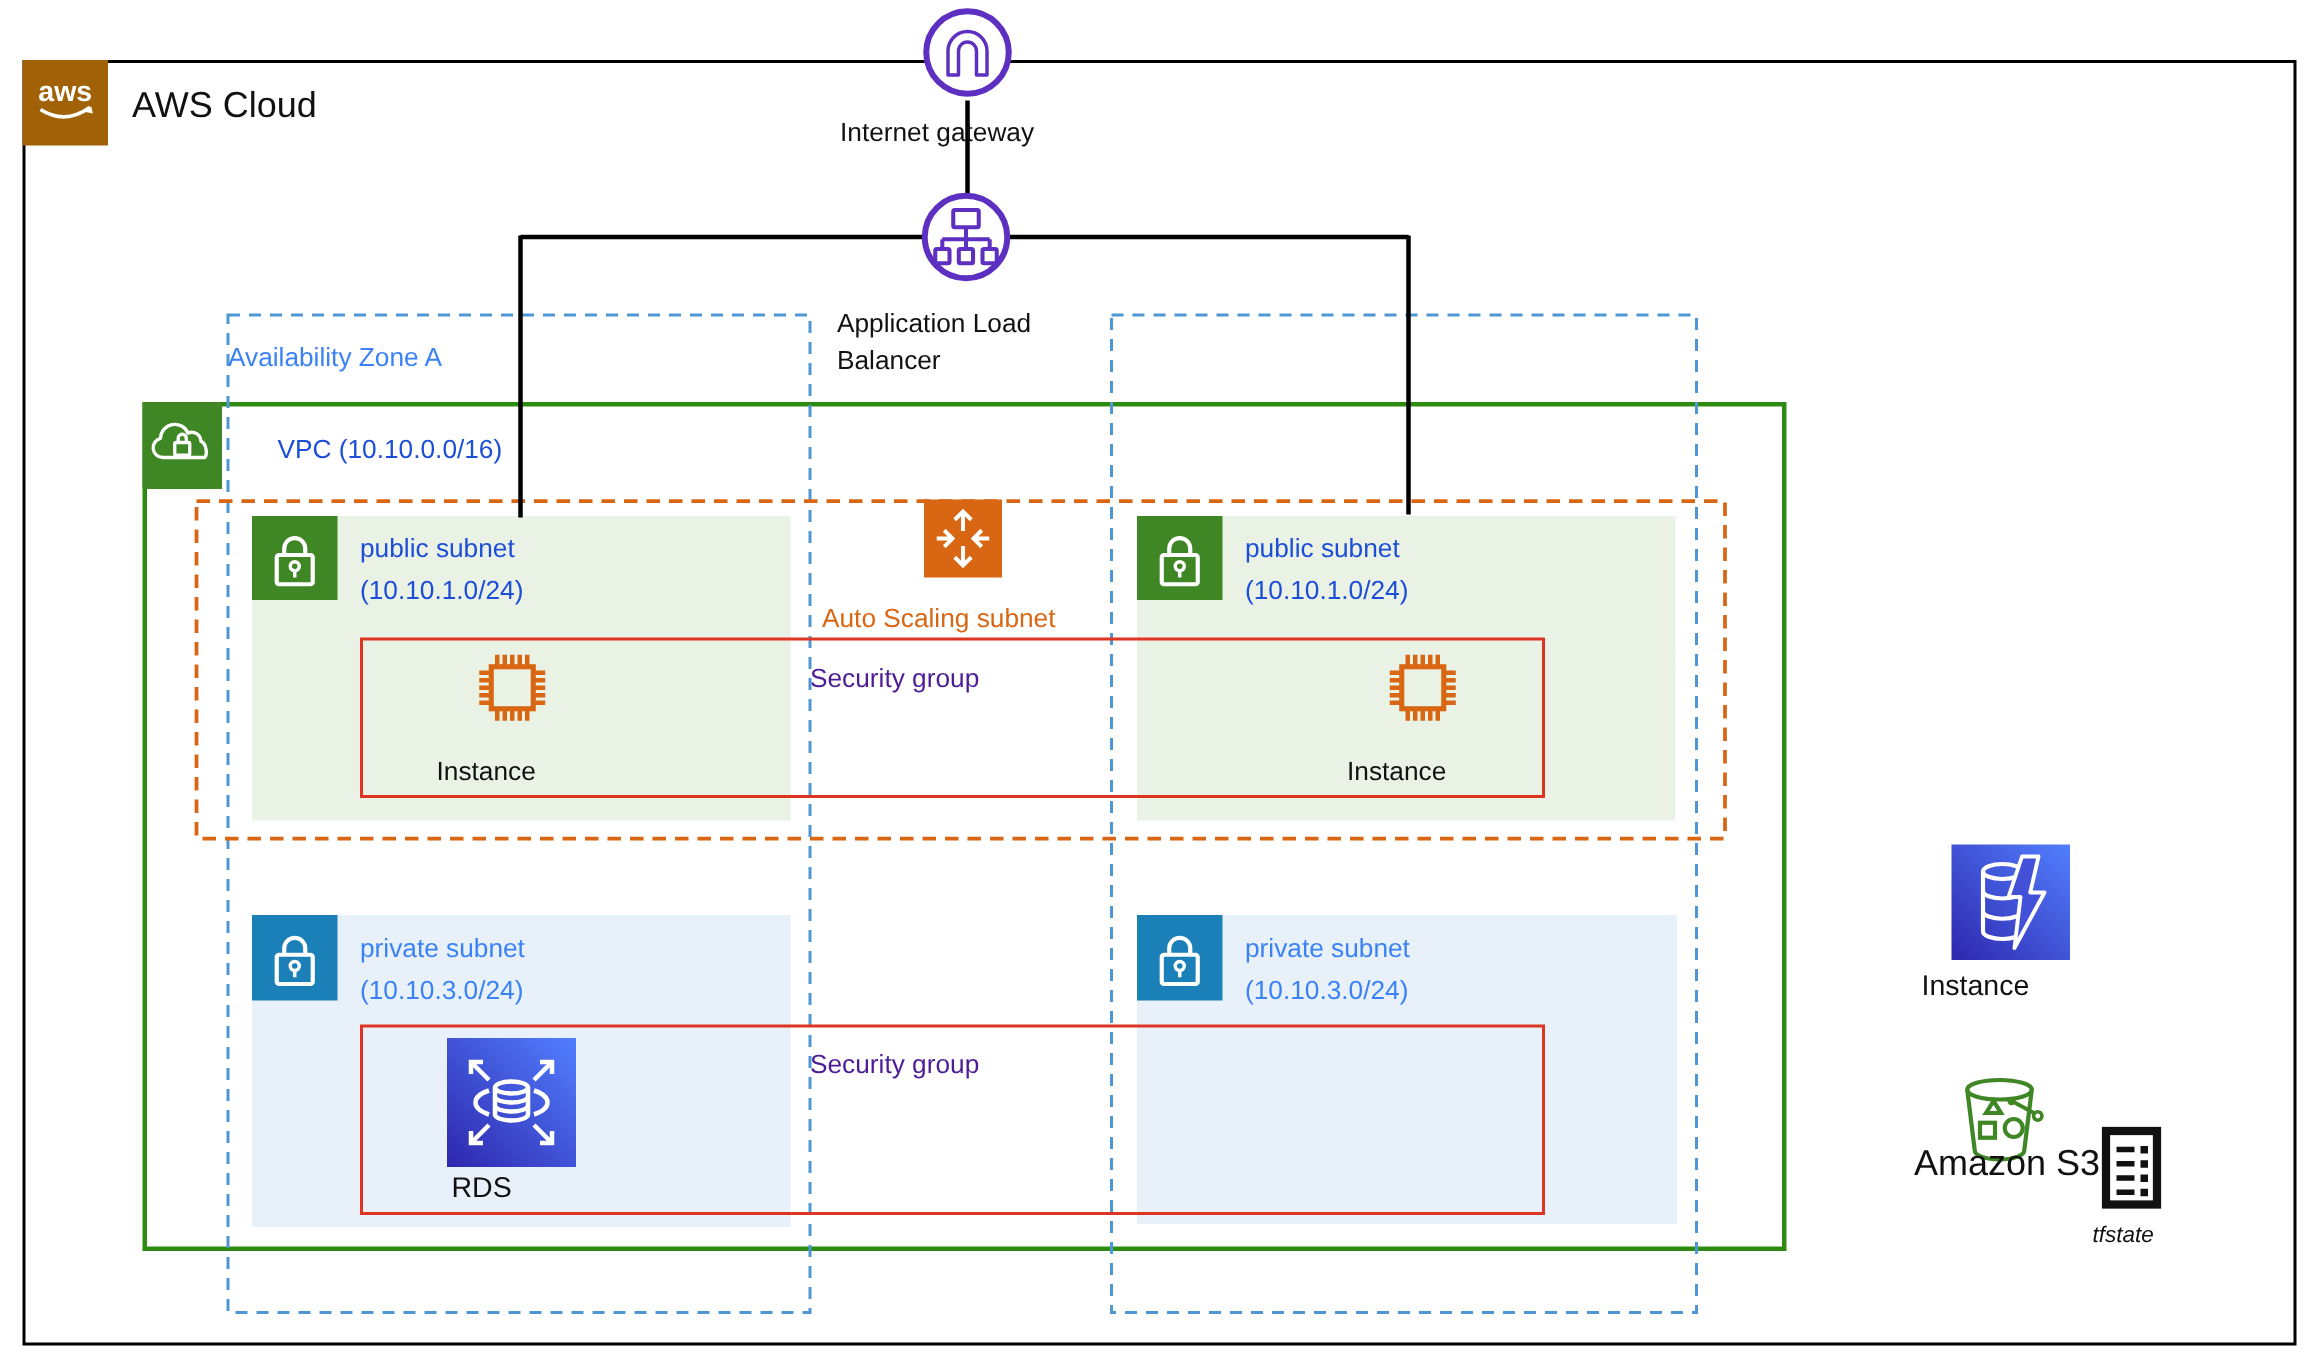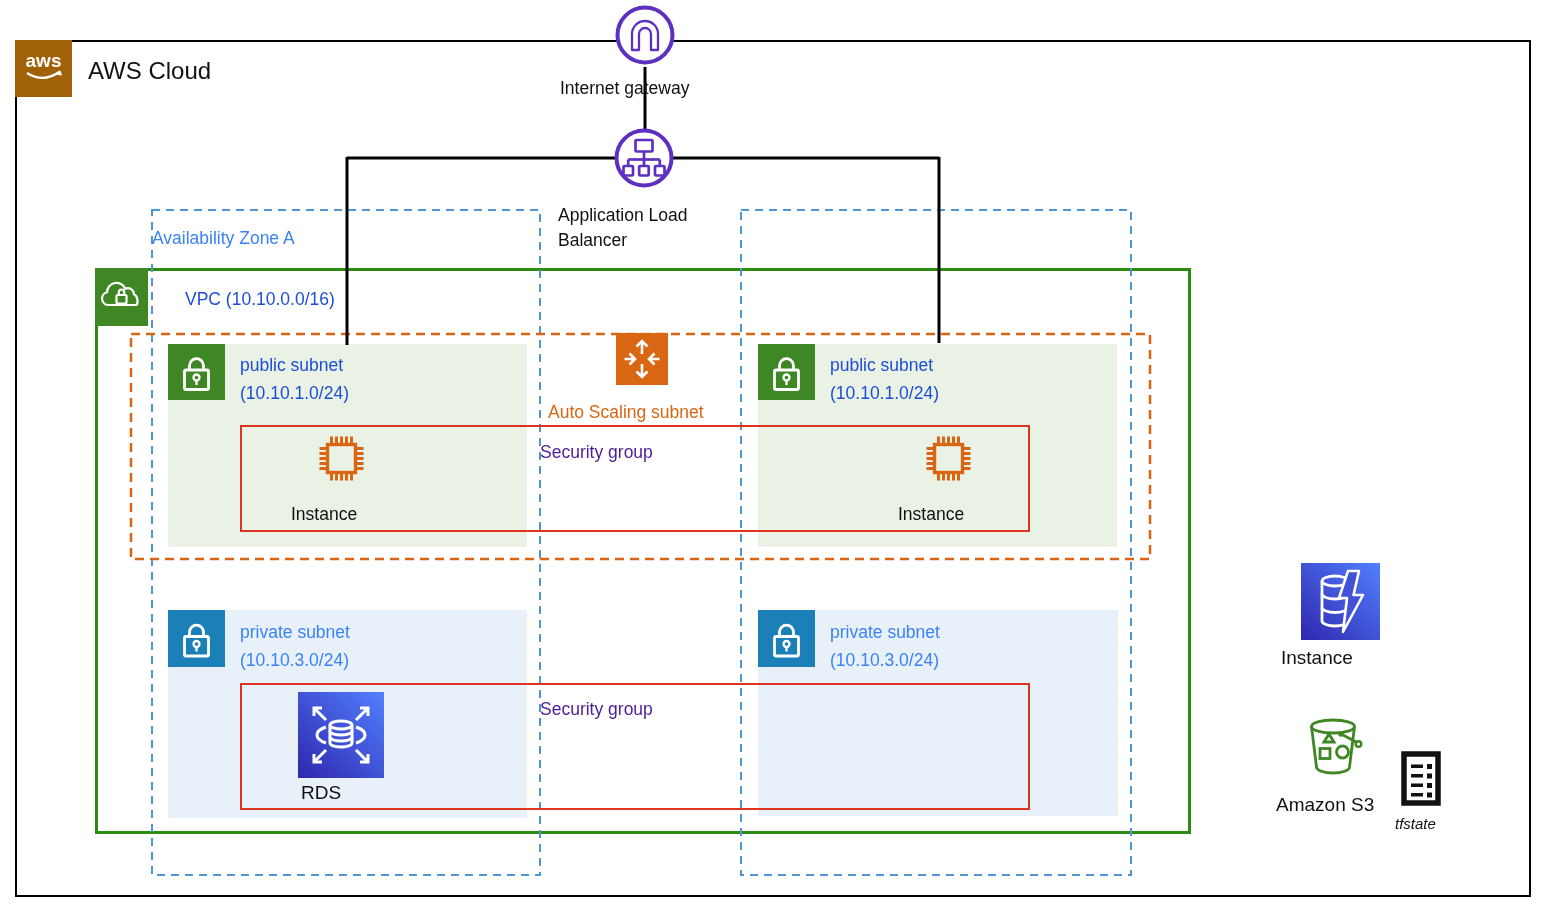--- a/index.html
+++ b/index.html
@@ -240,17 +240,17 @@
     <span style="display:block;">(10.10.3.0/24)</span>
   </div>
 
   <div class="lbl black ctr" style="left:291px;top:504px;width:100px;">Instance</div>
   <div class="lbl black ctr" style="left:898px;top:504px;width:100px;">Instance</div>
 
   <div class="lbl black ctr" style="left:301px;top:782px;width:80px;font-size:19px;">RDS</div>
 
   <div class="lbl black ctr" style="left:1281px;top:647px;width:120px;font-size:19px;">Instance</div>
 
-  <div class="lbl black ctr" style="left:1276px;top:794px;width:120px;font-size:19px;">Amazon S3</div>
+  <div class="lbl black ctr" style="left:1276px;top:762px;width:120px;font-size:24px;">Amazon S3</div>
 
   <div class="lbl black ctr" style="left:1395px;top:815px;width:55px;font-size:15px;font-style:italic;">tfstate</div>
 
 </div>
 
 </body></html>

